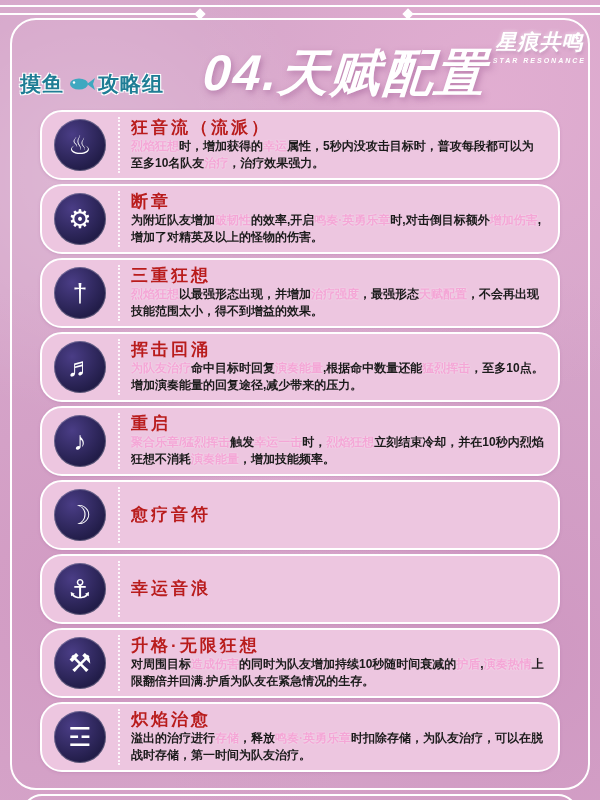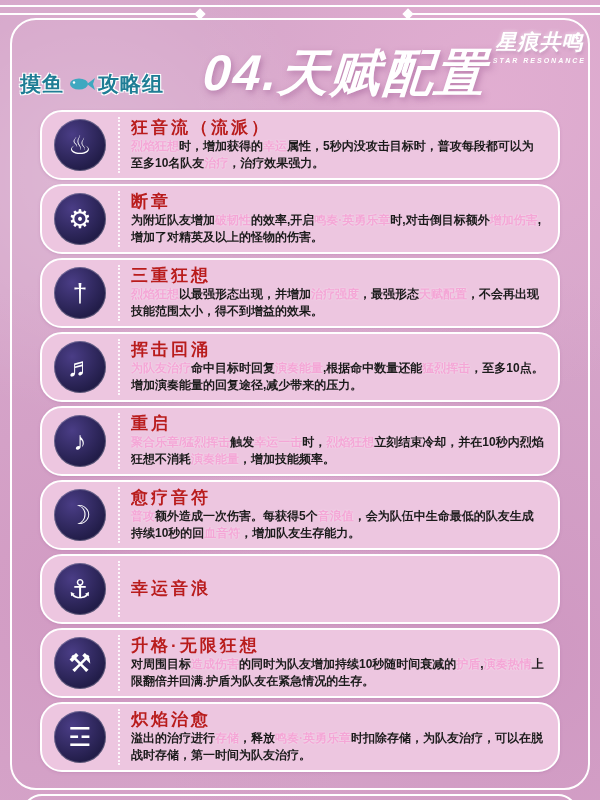--- a/index.html
+++ b/index.html
@@ -144,21 +144,20 @@
     </div>
   </div>
 
   <div class="card">
     <div class="icon">
       <span>☽</span>
     </div>
     <div class="sep"></div>
     <div class="body">
       <div class="card-title">愈疗音符</div>
-      <div class="card-desc"><span class="hl">普攻</span><span>额外造成一次伤害。每获得5个</span><span class="hl">音浪值</span><span>，会为队伍中生命最低的队友生成持续10秒的回</span><span class="hl">血音符</span><span>，增加队友生存能力。</span></div>
     </div>
   </div>
 
   <div class="card">
     <div class="icon">
       <span>⚓</span>
     </div>
     <div class="sep"></div>
     <div class="body">
       <div class="card-title">幸运音浪</div>

